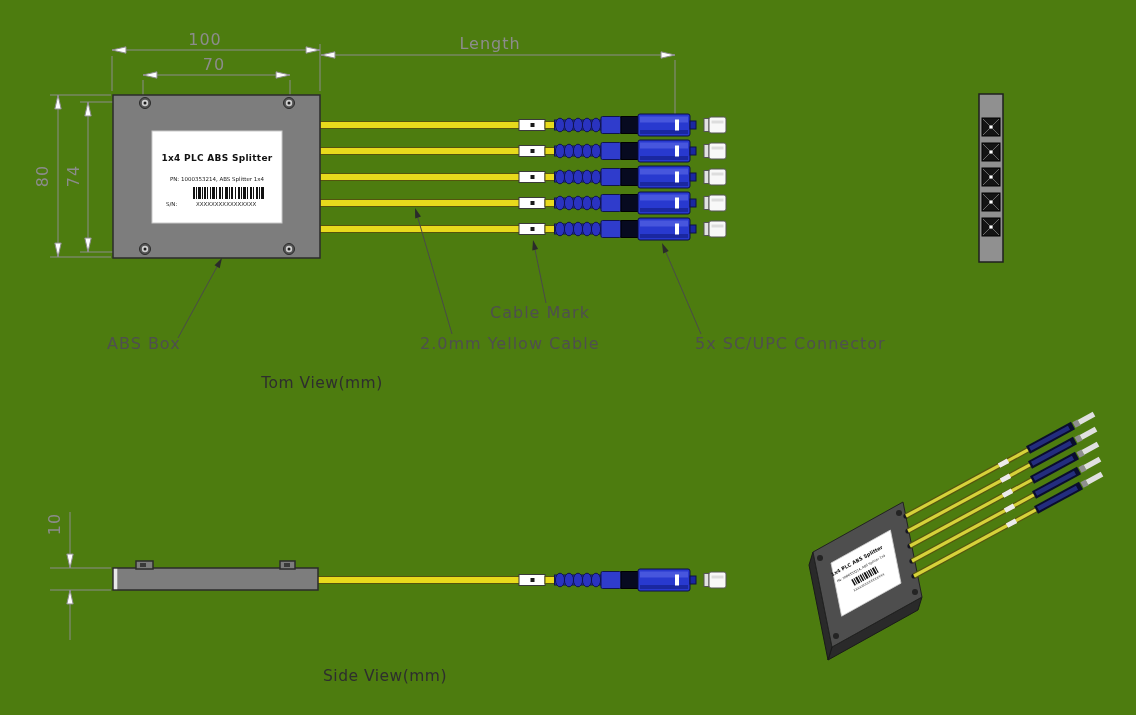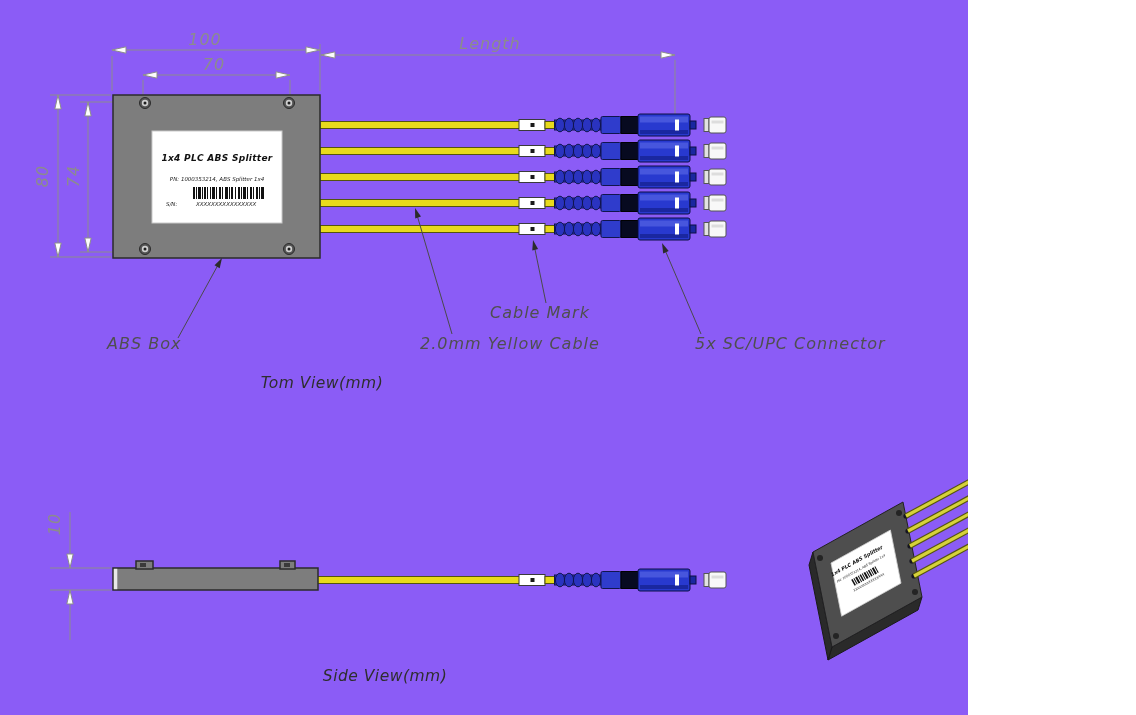--- a/index.html
+++ b/index.html
@@ -2,22 +2,22 @@
 <html style="--cable-yellow: #e8da1c; --cable-edge: #54540e; --connector-blue: #2839cf; --connector-navy: #10154a; --boot-blue: #2a33c0; --box-gray: #7d7d7d; --box-dark: #2b2b2b; --dim-gray: #8c8c8c; --label-text: #4f4f4f; --caption-text: #2e2e2e; --white: #ffffff;"><head>
 <meta charset="utf-8">
 <style>
   :root{
     --cable-yellow:#e8da1c; --cable-edge:#54540e; --connector-blue:#2839cf;
     --connector-navy:#10154a; --boot-blue:#2a33c0; --box-gray:#7d7d7d;
     --box-dark:#2b2b2b; --dim-gray:#8c8c8c; --label-text:#4f4f4f;
     --caption-text:#2e2e2e; --white:#ffffff;
   }
   html,body{margin:0;padding:0;background:#fff;}
-  .page{position:relative;width:968px;height:715px;background:#8b5cf6;overflow:hidden;
-        font-family:"DejaVu Sans","Liberation Sans",sans-serif;font-style:italic;}
+  .page{position:relative;width:1136px;height:715px;background:#4d7c0f;overflow:hidden;
+        font-family:"DejaVu Sans","Liberation Sans",sans-serif;}
   svg text{font-family:"DejaVu Sans","Liberation Sans",sans-serif;}
   .ext-line,.dim-line{stroke:var(--dim-gray);stroke-width:1;fill:none;}
   .dim-arrow{fill:#fdfdfd;stroke:var(--dim-gray);stroke-width:1;}
   .dim-text{fill:var(--dim-gray);font-size:16px;letter-spacing:1px;}
   .leader-line{stroke:#4a4a4a;stroke-width:1;fill:none;}
   .leader-arrow{fill:#2b2b2b;stroke:none;}
   .callout-text{fill:var(--label-text);font-size:16px;letter-spacing:1px;}
   .caption-text{fill:var(--caption-text);font-size:15.5px;letter-spacing:0.5px;}
   .box-face{fill:var(--box-gray);stroke:var(--box-dark);stroke-width:1.5;}
   .screw-outer{fill:#565656;stroke:#2b2b2b;stroke-width:1;}

